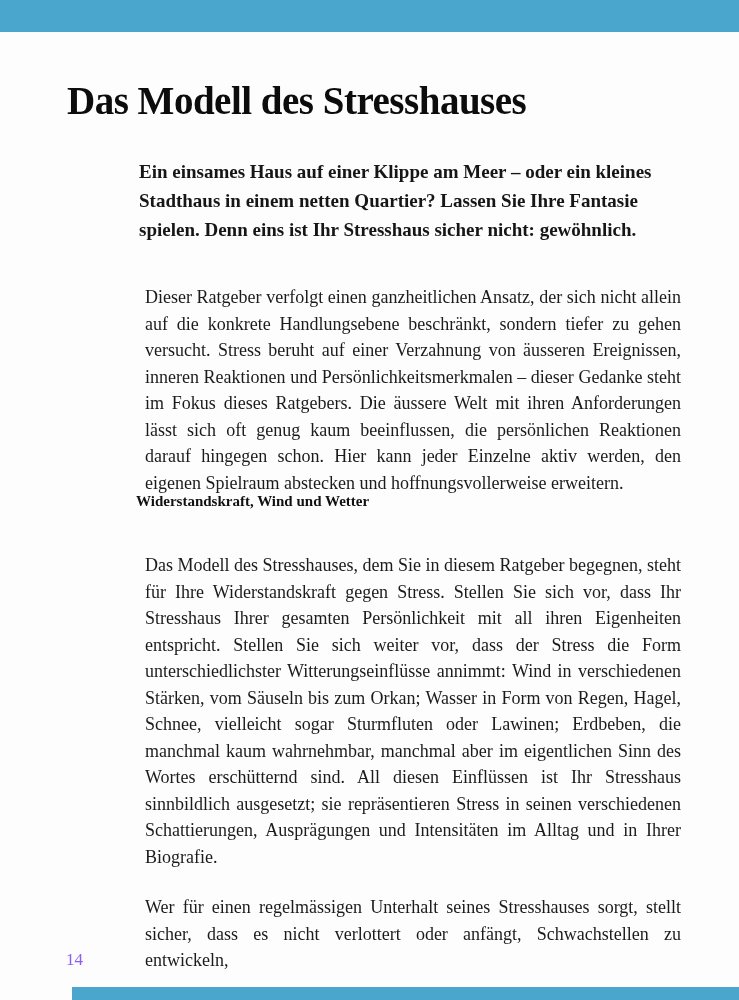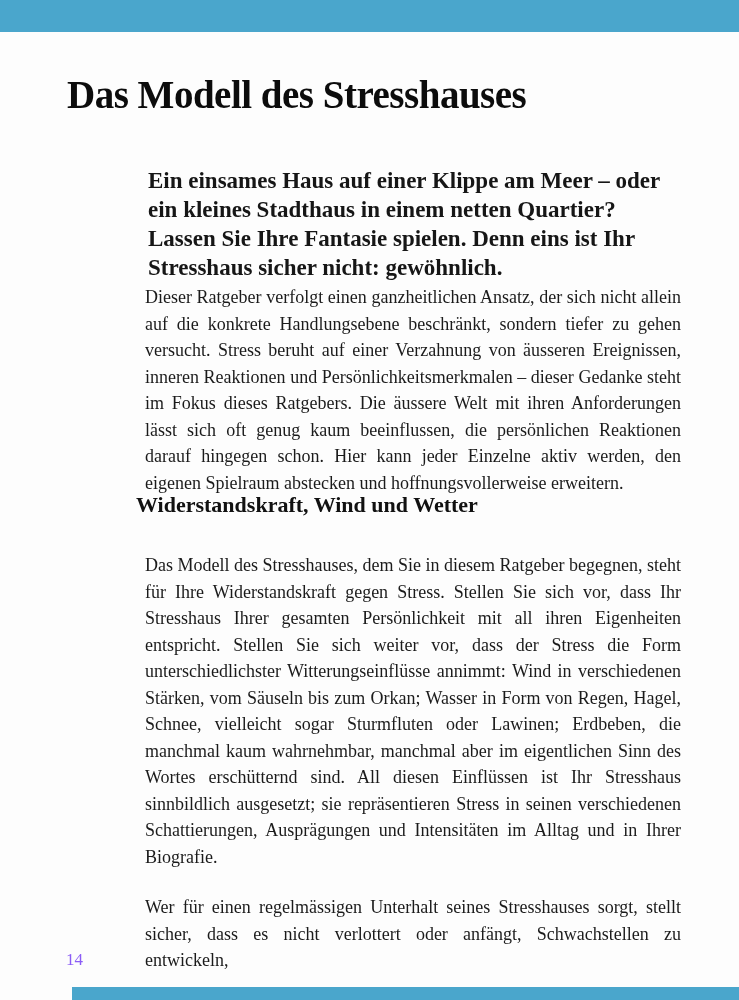--- a/index.html
+++ b/index.html
@@ -22,36 +22,36 @@
     height: 32px;
   }
   .bottom-bar {
     position: absolute;
     left: 72px; right: 0; bottom: 0;
     height: 13px;
   }
   .title {
     position: absolute;
     left: 67px;
-    top: 74px;
+    top: 80px;
     margin: 0;
     font-size: 39px;
     line-height: 1.1;
     font-weight: 700;
     color: #0c0c0c;
     letter-spacing: -0.5px;
     white-space: nowrap;
   }
   .lead {
     position: absolute;
     left: 136px;
     top: 154px;
     width: 536px;
-    margin: 12px;
-    font-size: 23px;
+    margin: 3px;
+    font-size: 19px;
     line-height: 29px;
     font-weight: 700;
     color: #161616;
     text-align: left;
   }
   .body-text {
     position: absolute;
     left: 136px;
     width: 536px;
     margin: 9px;
@@ -62,21 +62,21 @@
     -webkit-hyphens: auto;
     color: #1b1b1b;
   }
   .intro   { top: 275px; }
   .sec1    { top: 543px; }
   .sec2    { top: 885px; text-align-last: justify; }
   .section-heading {
     position: absolute;
     left: 136px;
     margin: 0;
-    font-size: 22px;
+    font-size: 15px;
     line-height: 1.1;
     font-weight: 700;
     color: #111111;
     white-space: nowrap;
   }
   .sh1 { top: 493px; }
   .sh2 { top: 838px; }
   .folio {
     position: absolute;
     left: 66px;

